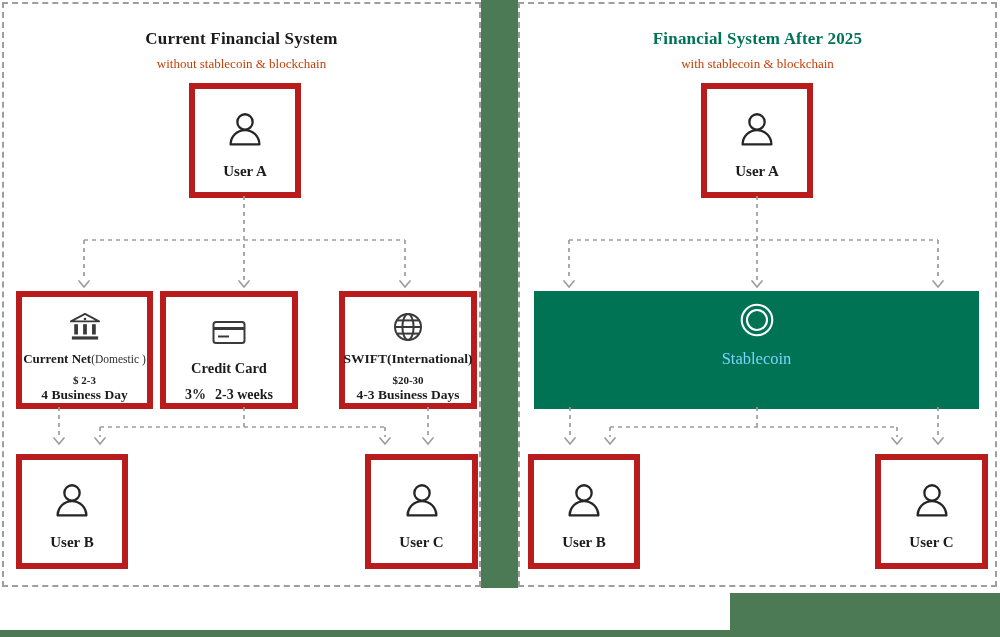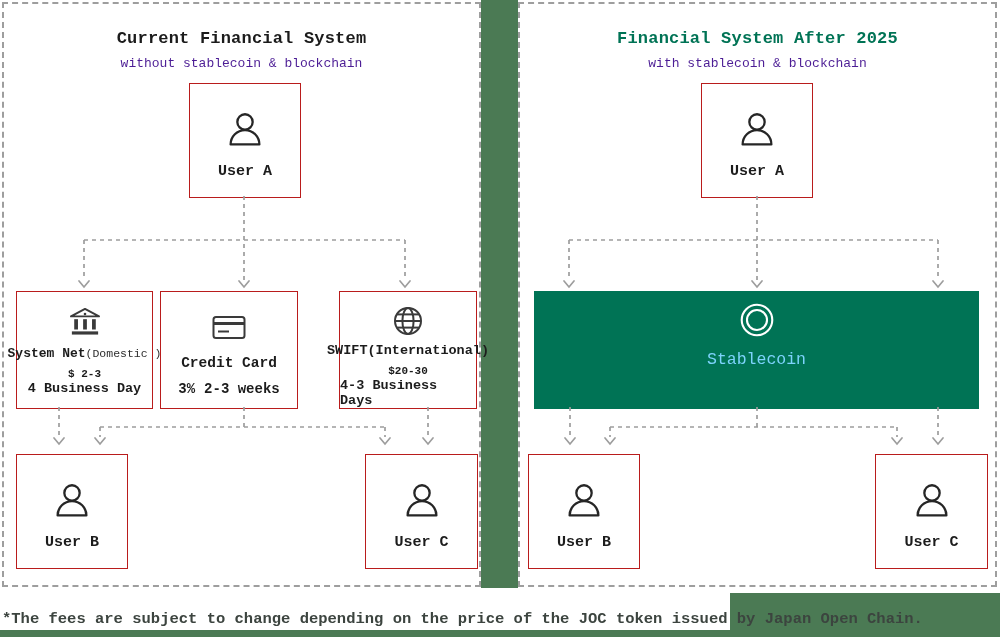--- a/index.html
+++ b/index.html
@@ -1,25 +1,25 @@
 <!DOCTYPE html>
 <html><head>
 <meta charset="utf-8">
 <style>
   html,body{margin:0;padding:0;background:#fff;}
   .canvas{position:relative;width:1000px;height:637px;overflow:hidden;
-          font-family:Liberation Mono, monospace;color:#1d1d1d;background:#fff;}
+          font-family:Liberation Serif, serif;color:#1d1d1d;background:#fff;}
   .gap-strip{position:absolute;left:481px;top:0;width:37px;height:588px;background:#4B7A54;}
   .panel{position:absolute;top:2px;width:479px;height:585px;background:#fff;border:2px dashed #9e9e9e;box-sizing:border-box;}
   .panel.left{left:2px;}
   .panel.right{left:518px;}
   .p-title{position:absolute;top:25px;left:0;right:0;text-align:center;font-size:17px;font-weight:700;color:#1b1b1b;letter-spacing:.2px;}
   .p-title.green{color:#007355;text-align:center;}
-  .p-sub{position:absolute;top:52px;left:0;right:0;text-align:center;font-size:13px;color:#4c1d95;}
-  .box{position:absolute;background:#fff;border:1px solid #b91c1c;box-sizing:border-box;
+  .p-sub{position:absolute;top:52px;left:0;right:0;text-align:center;font-size:13px;color:#c2410c;}
+  .box{position:absolute;background:#fff;border:6px solid #b91c1c;box-sizing:border-box;
        display:flex;flex-direction:column;align-items:center;}
   .ubox{width:112px;height:115px;justify-content:center;}
   .ubox .icon{height:52px;display:flex;align-items:flex-end;}
   .ulabel{margin-top:9px;font-size:15px;font-weight:600;color:#1c1c1c;}
   .mbox{width:138px;height:118px;padding-top:13px;}
   .m-icon{height:34px;display:flex;align-items:center;}
   .m-title{margin-top:7px;font-size:13.5px;font-weight:700;white-space:nowrap;color:#1c1c1c;}
   .m-title .note{font-size:11.5px;font-weight:400;color:#2e2e2e;}
   .m-title.mid{font-weight:600;font-size:14.5px;margin-top:10px;}
   .m-fee{margin-top:7px;font-size:11px;font-weight:700;color:#1c1c1c;}
@@ -59,21 +59,21 @@
       <span class="m-icon">
         <svg width="32" height="30" viewBox="0 0 34 32" fill="#3a3a3a" stroke="#3a3a3a">
           <polygon points="17,2 32,10 2,10" fill="none" stroke-width="2" stroke-linejoin="round"></polygon>
           <circle cx="17" cy="7.4" r="1.4" stroke="none"></circle>
           <rect x="5.5" y="13" width="4" height="11" stroke="none"></rect>
           <rect x="15" y="13" width="4" height="11" stroke="none"></rect>
           <rect x="24.5" y="13" width="4" height="11" stroke="none"></rect>
           <rect x="3" y="26" width="28" height="3.4" stroke="none"></rect>
         </svg>
       </span>
-      <span class="m-title" style="font-size:13px;"><b>System Net</b><span class="note">(Domestic )</span></span>
+      <span class="m-title" style="font-size:13px;"><b>Current Net</b><span class="note">(Domestic )</span></span>
       <span class="m-fee">$ 2-3</span>
       <span class="m-time">4 Business Day</span>
     </div>
 
     <div class="box mbox" style="left:156px;top:287px;">
       <span class="m-icon" style="margin-top:6px;">
         <svg width="34" height="26" viewBox="0 0 34 26" fill="none" stroke="#3a3a3a" stroke-width="2">
           <rect x="1.5" y="2" width="31" height="21" rx="2.5"></rect>
           <line x1="1.5" y1="8.5" x2="32.5" y2="8.5" stroke-width="3"></line>
           <line x1="6" y1="16.5" x2="17" y2="16.5" stroke-width="2"></line>
@@ -205,15 +205,14 @@
       <path d="M933 281 L938 287 L943 281"></path>
       <path d="M565 438 L570 444 L575 438"></path>
       <path d="M605 438 L610 444 L615 438"></path>
       <path d="M892 438 L897 444 L902 438"></path>
       <path d="M933 438 L938 444 L943 438"></path>
     </g>
   </svg>
 
   <div class="fgreen-right"></div>
   <div class="fgreen-bottom"></div>
-  <div class="footnote">*The fees are subject to change depending on the price of the JOC token issued by Japan Open Chain.</div>
 
 </div>
 
 </body></html>

